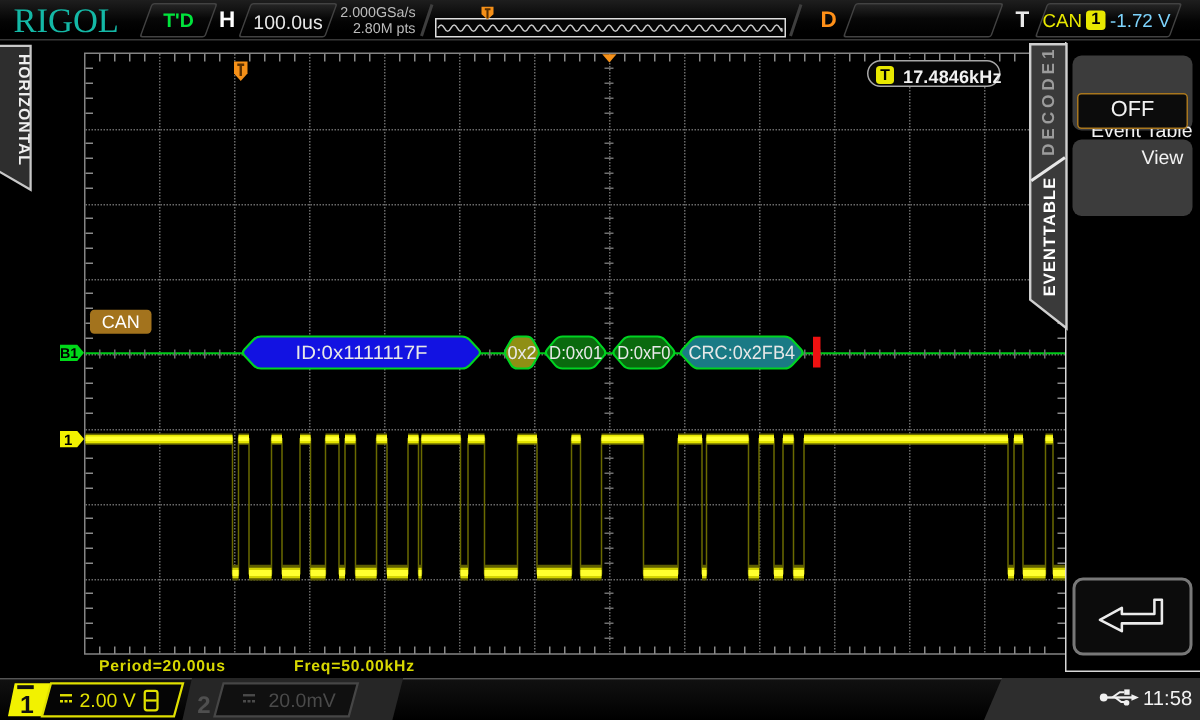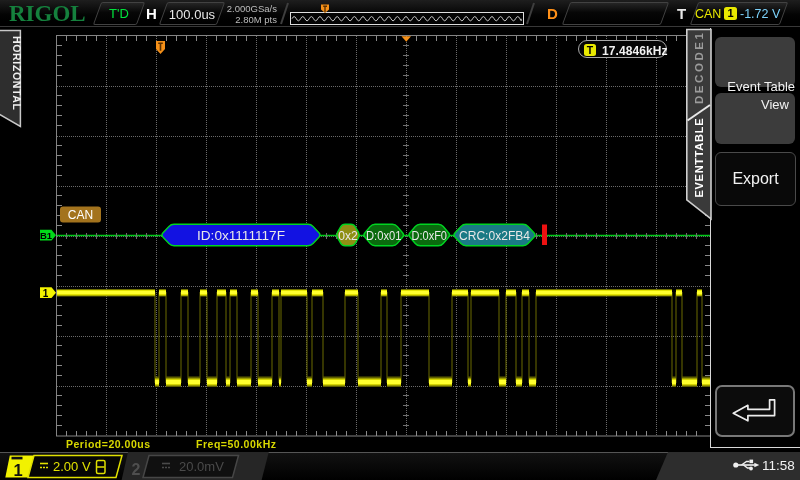--- a/index.html
+++ b/index.html
@@ -7,23 +7,23 @@
   #scr { position:relative; width:800px; height:480px; background:#000; overflow:hidden; transform:translateZ(0); will-change:transform; }
   .ab { position:absolute; }
   .skew { transform:skewX(-20deg); border:1.2px solid #424242;
            background:linear-gradient(#252525,#070707 45%,#000); border-radius:2px; }
   svg text { font-family:"Liberation Sans", sans-serif; }
 </style></head>
 <body>
 <div id="scr">
 
 <div class="ab" style="left:0;top:0;width:800px;height:27px;background:linear-gradient(#1e1e1e,#040404 55%,#000 80%);border-bottom:1px solid #383838;"></div>
-<div class="ab" style="left:9px;top:1px;width:74px;height:40px;color:#15803d;font-family:'Liberation Serif',serif;font-weight:bold;font-size:23px;">RIGOL</div>
+<div class="ab" style="left:9px;top:1px;width:74px;height:40px;color:#14b8a6;font-family:'Liberation Serif',serif;font-weight:normal;font-size:23px;">RIGOL</div>
 <div class="ab skew" style="left:97px;top:2px;width:44px;height:23px;"></div>
-<div class="ab" style="left:97px;top:5.5px;width:44px;text-align:center;color:#00e43c;font-weight:normal;font-size:13px;">T'D</div>
+<div class="ab" style="left:97px;top:5.5px;width:44px;text-align:center;color:#00e43c;font-weight:bold;font-size:13px;">T'D</div>
 <div class="ab" style="left:146px;top:5px;color:#fff;font-weight:bold;font-size:15px;">H</div>
 <div class="ab skew" style="left:163px;top:2px;width:58px;height:23px;"></div>
 <div class="ab" style="left:160px;top:6.5px;width:64px;text-align:center;color:#e8e8e8;font-size:13px;">100.0us</div>
 <div class="ab" style="left:225px;top:2.5px;width:52px;text-align:right;color:#bcbcbc;font-size:9.5px;line-height:11px;">2.000GSa/s<br>2.80M pts</div>
 <svg class="ab" style="left:0;top:0;" width="800" height="27" viewBox="0 0 800 27">
   <path d="M288 3 L281 24" stroke="#3e3e3e" stroke-width="2" fill="none"></path>
   <path d="M534 3 L527 24" stroke="#3e3e3e" stroke-width="2" fill="none"></path>
   <rect x="290.5" y="12.5" width="233" height="12" fill="#040404" stroke="#dedede" stroke-width="1"></rect>
   <path d="M292.0 18.70 Q294.1 14.50 296.3 18.70 Q298.4 22.90 300.6 18.70 Q302.8 14.50 304.9 18.70 Q307.1 22.90 309.2 18.70 Q311.4 14.50 313.5 18.70 Q315.7 22.90 317.8 18.70 Q320.0 14.50 322.1 18.70 Q324.3 22.90 326.4 18.70 Q328.6 14.50 330.7 18.70 Q332.9 22.90 335.0 18.70 Q337.2 14.50 339.3 18.70 Q341.5 22.90 343.6 18.70 Q345.8 14.50 347.9 18.70 Q350.1 22.90 352.2 18.70 Q354.4 14.50 356.5 18.70 Q358.7 22.90 360.8 18.70 Q363.0 14.50 365.1 18.70 Q367.3 22.90 369.4 18.70 Q371.6 14.50 373.7 18.70 Q375.9 22.90 378.0 18.70 Q380.2 14.50 382.3 18.70 Q384.5 22.90 386.6 18.70 Q388.8 14.50 390.9 18.70 Q393.1 22.90 395.2 18.70 Q397.4 14.50 399.5 18.70 Q401.7 22.90 403.8 18.70 Q406.0 14.50 408.1 18.70 Q410.3 22.90 412.4 18.70 Q414.6 14.50 416.7 18.70 Q418.9 22.90 421.0 18.70 Q423.2 14.50 425.3 18.70 Q427.5 22.90 429.6 18.70 Q431.8 14.50 433.9 18.70 Q436.1 22.90 438.2 18.70 Q440.4 14.50 442.5 18.70 Q444.7 22.90 446.8 18.70 Q449.0 14.50 451.1 18.70 Q453.3 22.90 455.4 18.70 Q457.6 14.50 459.7 18.70 Q461.9 22.90 464.0 18.70 Q466.2 14.50 468.3 18.70 Q470.5 22.90 472.6 18.70 Q474.8 14.50 476.9 18.70 Q479.1 22.90 481.2 18.70 Q483.4 14.50 485.5 18.70 Q487.7 22.90 489.8 18.70 Q492.0 14.50 494.1 18.70 Q496.3 22.90 498.4 18.70 Q500.6 14.50 502.7 18.70 Q504.9 22.90 507.0 18.70 Q509.2 14.50 511.3 18.70 Q513.5 22.90 515.6 18.70 Q517.8 14.50 519.9 18.70 Q522.1 22.90 521.0 18.70" stroke="#c9c9c9" stroke-width="1" fill="none"></path>
   <path d="M321 4.5h8v5l-4 3.5l-4 -3.5z" fill="#f59018"></path>
@@ -248,23 +248,23 @@
 
 </svg>
 
 <div class="ab" style="left:578px;top:40px;width:89px;height:18px;background:#060606;border:1.8px solid #a8a8a8;border-radius:9px;"></div>
 <div class="ab" style="left:584px;top:43.5px;width:12px;height:12px;background:#e8e800;border-radius:2.5px;color:#000;font-weight:bold;font-size:10.5px;text-align:center;line-height:12px;">T</div>
 <div class="ab" style="left:602px;top:44px;color:#f2f2f2;font-size:12px;letter-spacing:0.1px;font-weight:bold;">17.4846kHz</div>
 
 <div class="ab" style="left:710px;top:28px;width:90px;height:420px;background:#000;border-left:1.5px solid #d8d8d8;border-bottom:1.5px solid #d8d8d8;"></div>
 <div class="ab" style="left:715px;top:37px;width:80px;height:50px;background:#3c3c3c;border-radius:6px;"></div>
 <div class="ab" style="left:715px;top:40.5px;width:80px;text-align:right;color:#f2f2f2;font-size:13px;margin-top:38px;">Event Table</div>
+<div class="ab" style="left:718px;top:61.5px;width:74px;height:24px;background:#0c0c0c;border:1.5px solid #a8761e;border-radius:3px;color:#f2f2f2;font-size:14.5px;text-align:center;line-height:21px;">OFF</div>
 <div class="ab" style="left:715px;top:93px;width:80px;height:51px;background:#3c3c3c;border-radius:6px;"></div>
 <div class="ab" style="left:735px;top:96.5px;width:80px;text-align:center;color:#f2f2f2;font-size:13px;">View</div>
-<div class="ab" style="left:715px;top:152px;width:81px;height:54px;background:#090909;border:1.5px solid #4a4a4a;border-radius:6px;color:#f2f2f2;font-size:16px;text-align:center;line-height:51px;">Export</div>
 <div class="ab" style="left:715px;top:385px;width:80px;height:52px;background:#0c0c0c;border:2px solid #787878;border-radius:7px;"></div>
 <svg class="ab" style="left:0;top:0;" width="800" height="480" viewBox="0 0 800 480">
 
 <path d="M769.6 399.8h5v15.8h-26.7v5.2L733.3 413.2l14.6 -7.9v4h21.7z" fill="none" stroke="#ececec" stroke-width="1.7" stroke-linejoin="round"></path>
 
 <path d="M686.8 29.5h24.2v189.3l-24.2-19z" fill="#3a3a3a" stroke="#cfcfcf" stroke-width="1.6"></path>
 <line x1="687.5" y1="120.5" x2="710" y2="105" stroke="#e8e8e8" stroke-width="2"></line>
 <text x="702.5" y="104" fill="#9c9c9c" font-size="11.5" font-weight="bold" transform="rotate(-90 702.5 104)" textLength="71">DECODE1</text>
 <text x="703" y="197.5" fill="#ffffff" font-size="11" font-weight="bold" transform="rotate(-90 703 197.5)" textLength="79">EVENTTABLE</text>
 

